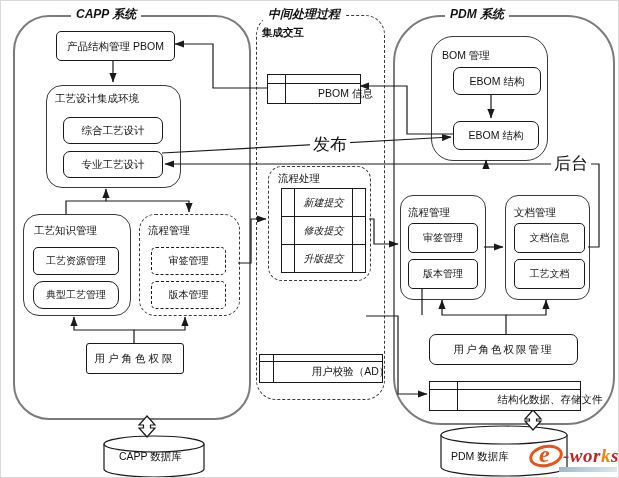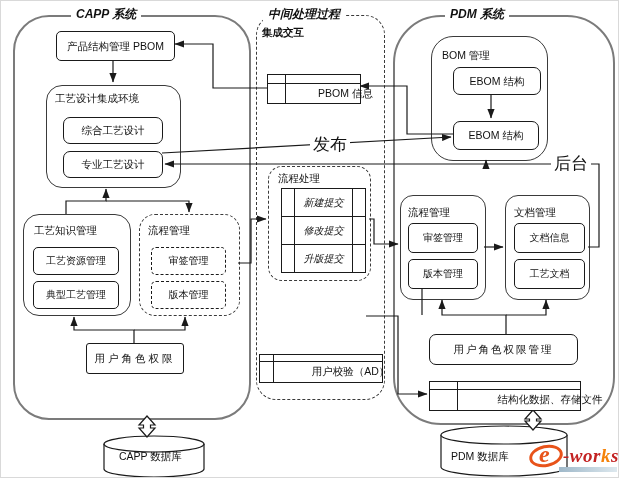--- a/index.html
+++ b/index.html
@@ -99,21 +99,21 @@
   <div class="ttl" style="left:70px;top:6px;">CAPP 系统</div>
   <div class="ttl" style="left:262px;top:6px;">中间处理过程</div>
   <div class="ttl" style="left:444px;top:6px;">PDM 系统</div>
 
   <div class="box" style="left:55px;top:30px;width:117px;height:28px;">产品结构管理 PBOM</div>
   <div class="lbl" style="left:54px;top:92px;">工艺设计集成环境</div>
   <div class="box" style="left:62px;top:116px;width:98px;height:25px;border-radius:7px;">综合工艺设计</div>
   <div class="box" style="left:62px;top:150px;width:98px;height:25px;border-radius:7px;">专业工艺设计</div>
   <div class="lbl" style="left:33px;top:224px;">工艺知识管理</div>
   <div class="box" style="left:32px;top:246px;width:84px;height:26px;font-size:10px;">工艺资源管理</div>
-  <div class="box" style="left:32px;top:280px;width:84px;height:26px;font-size:10px;">典型工艺管理</div>
+  <div class="box" style="left:32px;top:280px;width:84px;height:26px;font-size:10px;border-radius:10px;">典型工艺管理</div>
   <div class="lbl" style="left:147px;top:224px;">流程管理</div>
   <div class="box dashed" style="left:150px;top:246px;width:73px;height:26px;font-size:10px;">审签管理</div>
   <div class="box dashed" style="left:150px;top:280px;width:73px;height:26px;font-size:10px;">版本管理</div>
   <div class="box" style="left:85px;top:342px;width:96px;height:29px;border-radius:3px;letter-spacing:3px;">用户角色权限</div>
   <div class="cyltxt" style="left:118px;top:449px;">CAPP 数据库</div>
 
   <div class="lbl" style="left:261px;top:26px;font-weight:bold;">集成交互</div>
   <div class="ent" style="left:266px;top:73px;width:92px;height:28px;">
     <div class="hline" style="top:8px;"></div>
     <div class="vline" style="left:17px;"></div>

